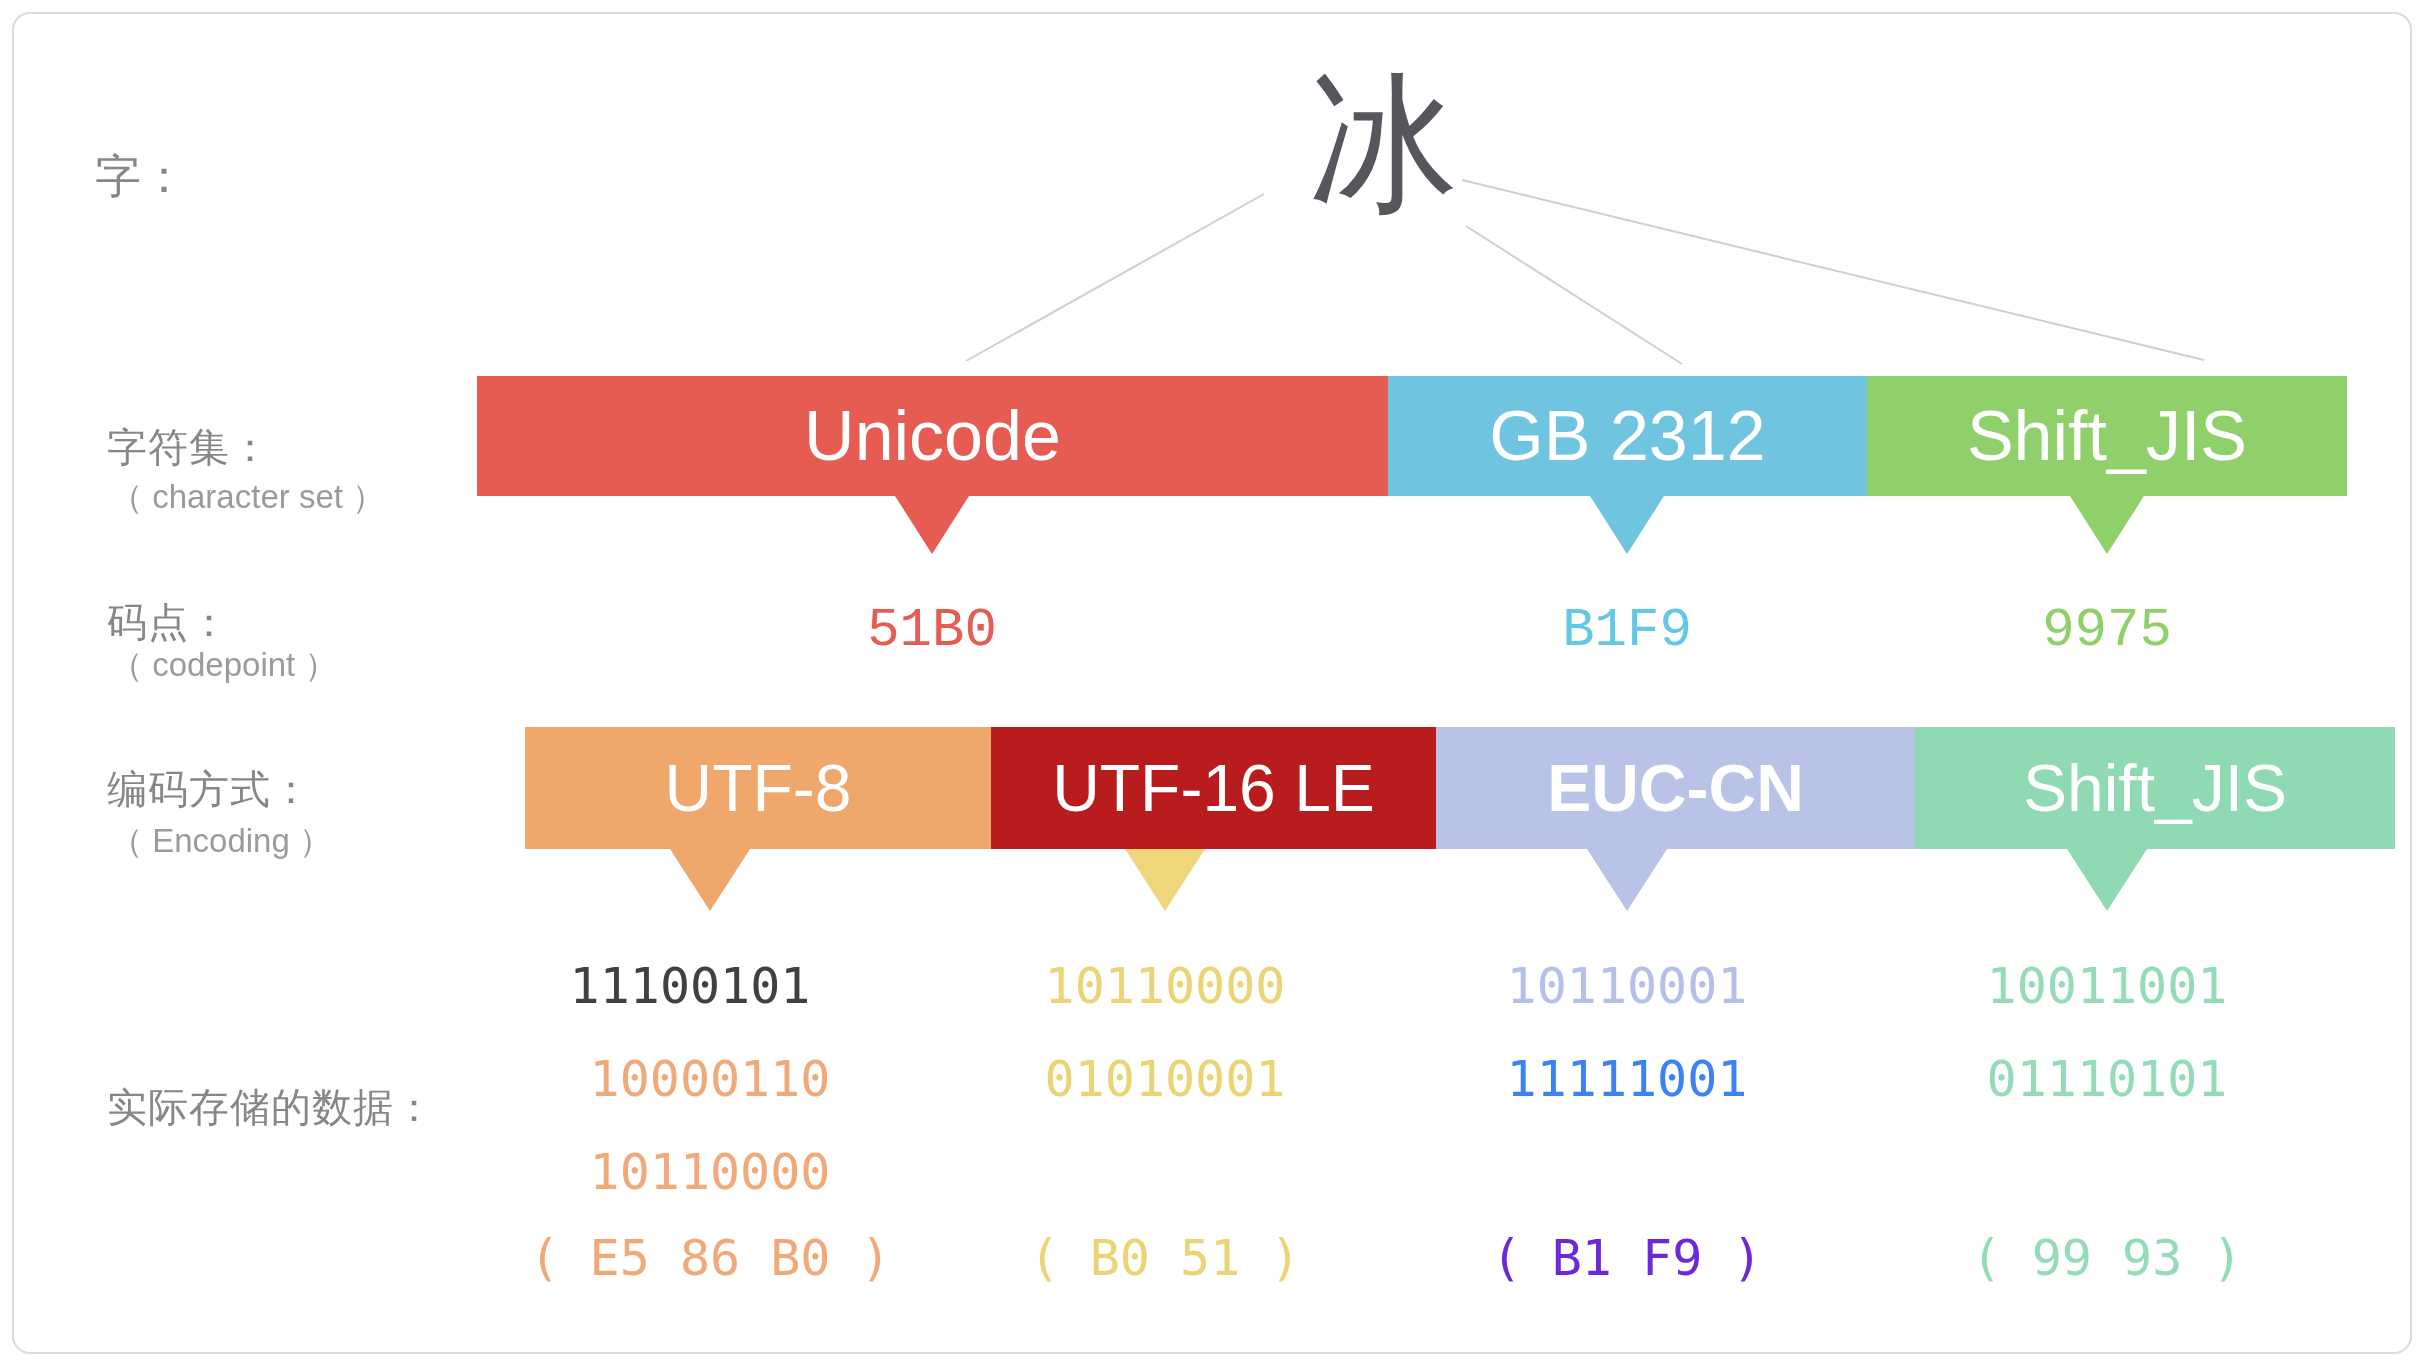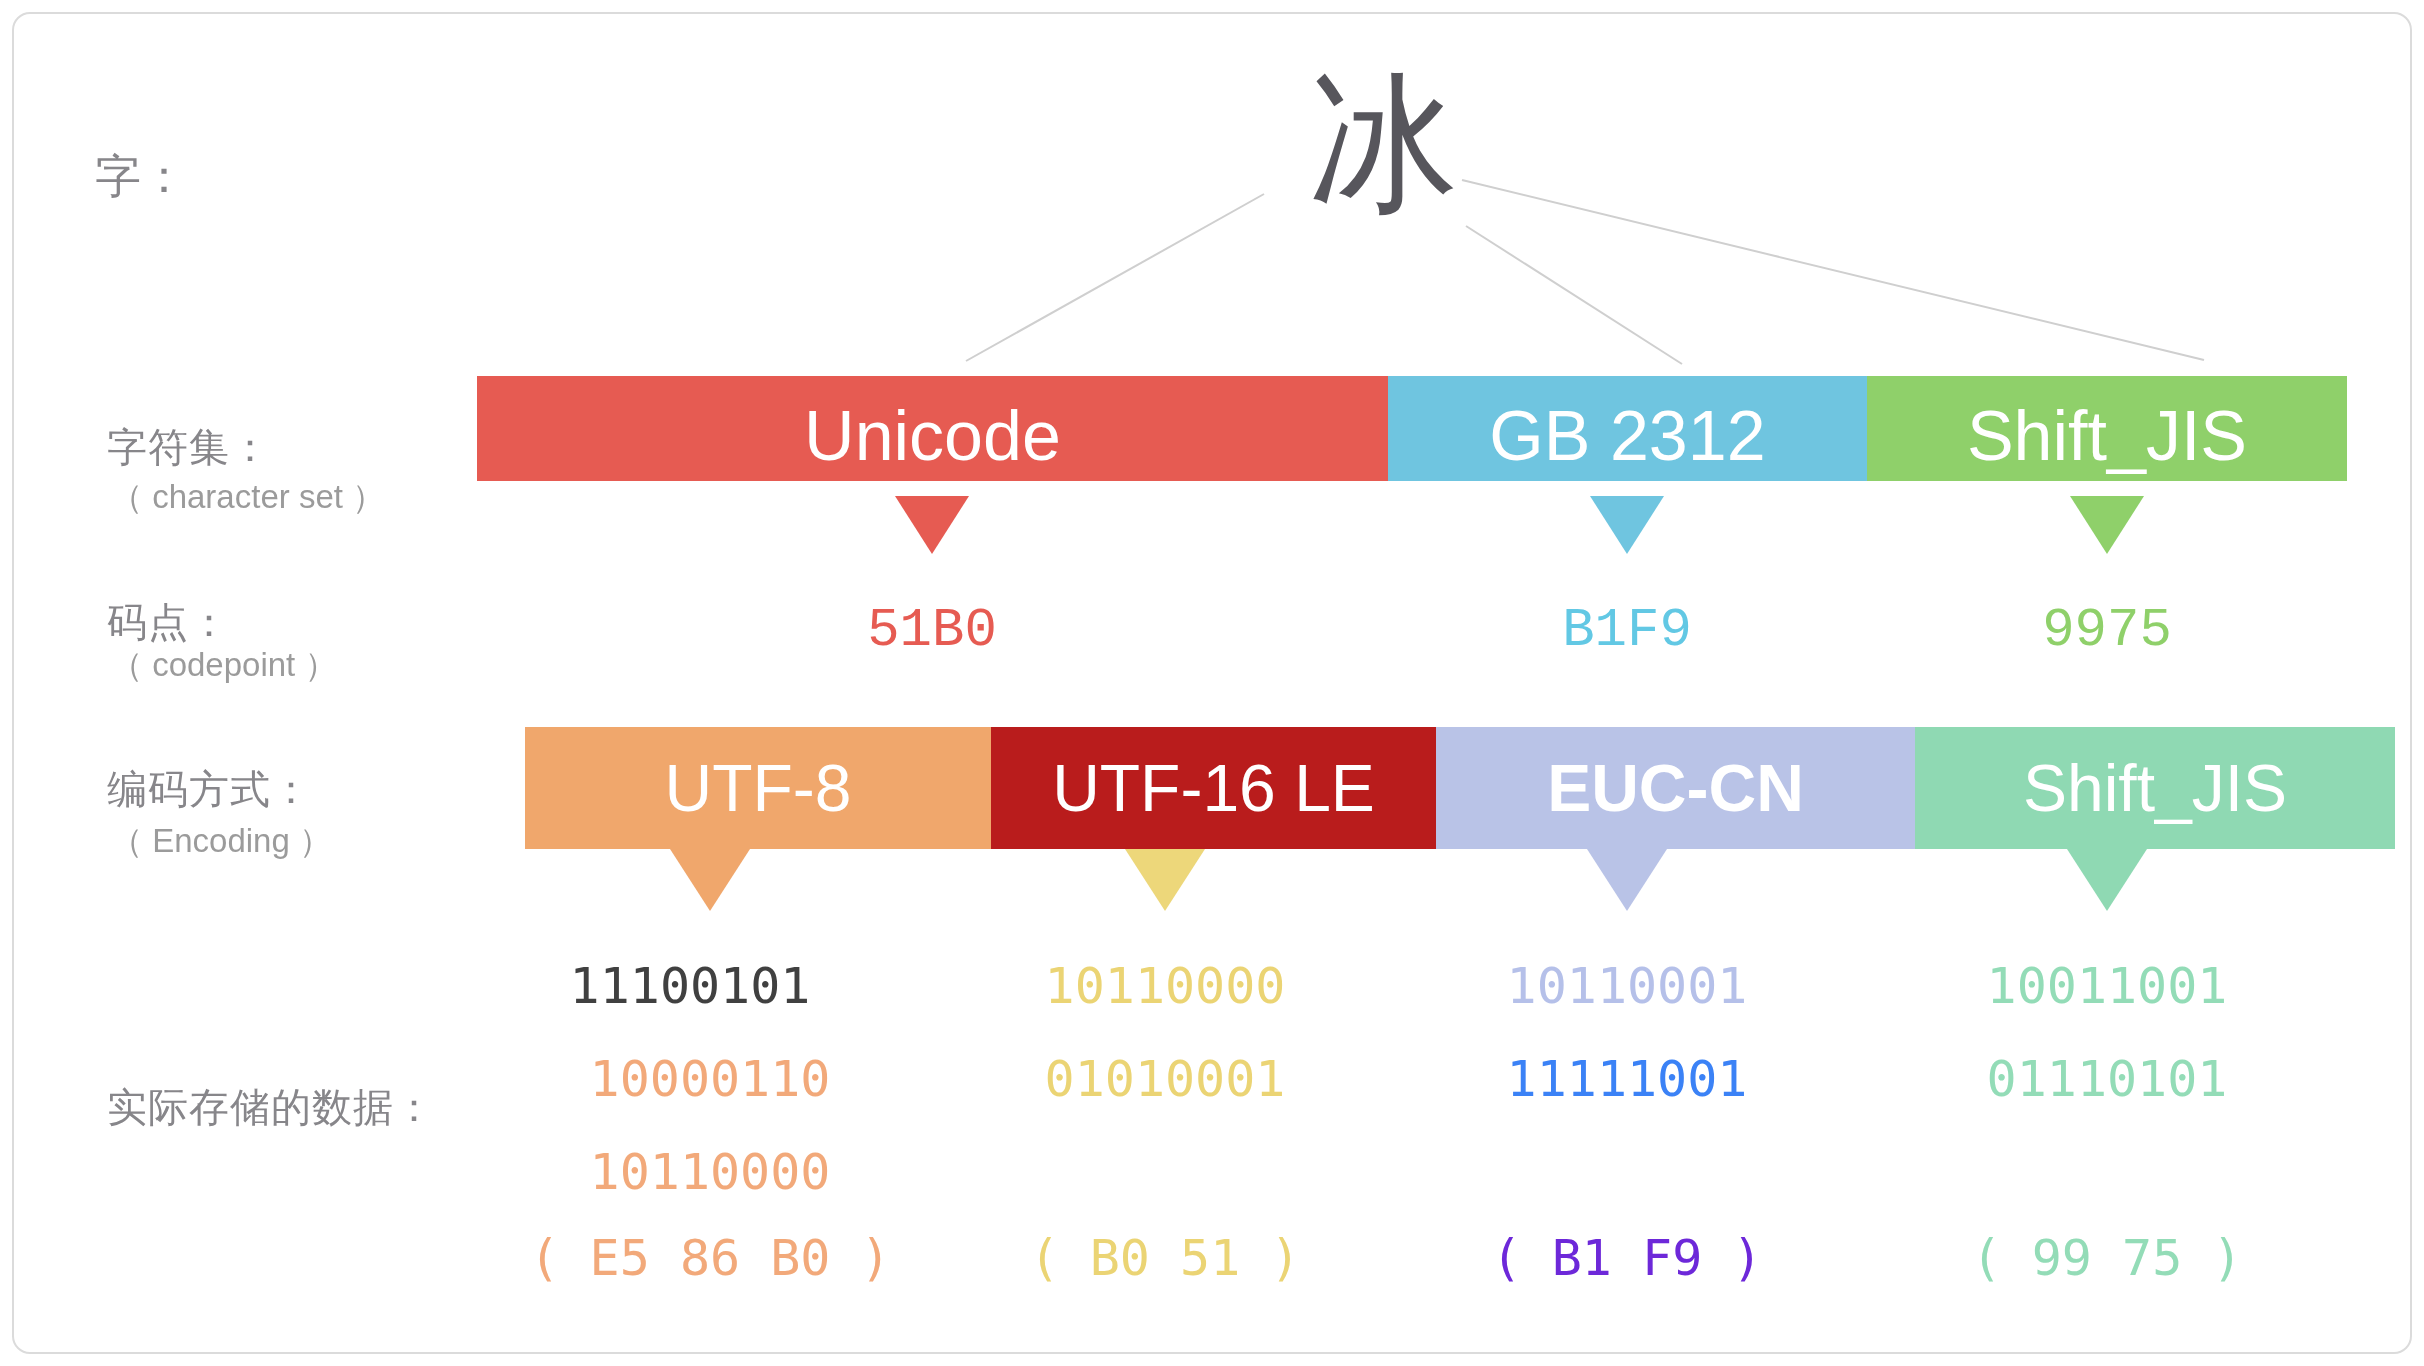--- a/index.html
+++ b/index.html
@@ -17,21 +17,21 @@
   .lbl-en { font-size:33px; color:#9b9b9b; white-space:nowrap; }
   .lbl-char { font-size:46px; color:#87868a; }
 
   
   .big-char { width:220px; text-align:center; font-size:150px; line-height:160px;
               color:#57565c; font-family:"Liberation Sans","DejaVu Sans",sans-serif; }
 
   .lines-svg { position:absolute; left:0; top:0; width:2424px; height:1366px; pointer-events:none; }
 
   
-  .bar { position:absolute; height:105px; line-height:120px; text-align:center;
+  .bar { position:absolute; height:120px; line-height:120px; text-align:center;
          color:#ffffff; font-size:70px; white-space:nowrap; }
   .bar.enc { height:122px; line-height:122px; font-size:66px;margin-left:48px; }
 
   
   .ptr  { position:absolute; width:0; height:0;
           border-left:37px solid transparent; border-right:37px solid transparent;
           border-top:58px solid #000; }
   .ptr.enc { border-left-width:40px; border-right-width:40px; border-top-width:62px; }
 
   
@@ -97,16 +97,16 @@
     <div class="bin" style="left: 871px; top: 926px; color: rgb(235, 212, 116);">10110000</div>
     <div class="bin" style="left: 871px; top: 1019px; color: rgb(235, 212, 116);">01010001</div>
     <div class="bin" style="left: 871px; top: 1198px; color: rgb(235, 212, 116);">( B0 51 )</div>
 
     <div class="bin" style="left: 1333px; top: 926px; color: rgb(181, 192, 233);">10110001</div>
     <div class="bin" style="left: 1333px; top: 1019px; color: #3b82f6;">11111001</div>
     <div class="bin" style="left: 1333px; top: 1198px; color: #6d28d9;">( B1 F9 )</div>
 
     <div class="bin" style="left: 1813px; top: 926px; color: rgb(147, 220, 183);">10011001</div>
     <div class="bin" style="left: 1813px; top: 1019px; color: rgb(147, 220, 183);">01110101</div>
-    <div class="bin" style="left: 1813px; top: 1198px; color: rgb(147, 220, 183);">( 99 75 )</div>
+    <div class="bin" style="left: 1813px; top: 1198px; color: rgb(147, 220, 183);">( 99 93 )</div>
 
   </div>
 </div>
 
 </body></html>

